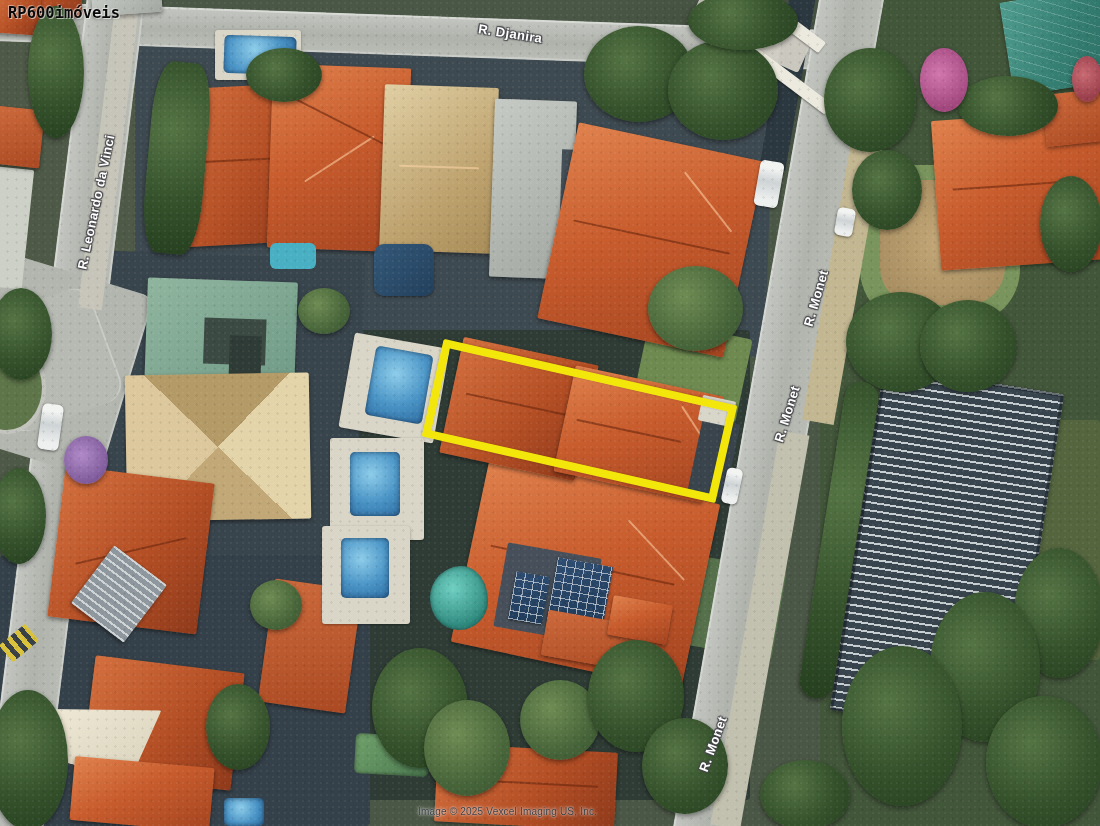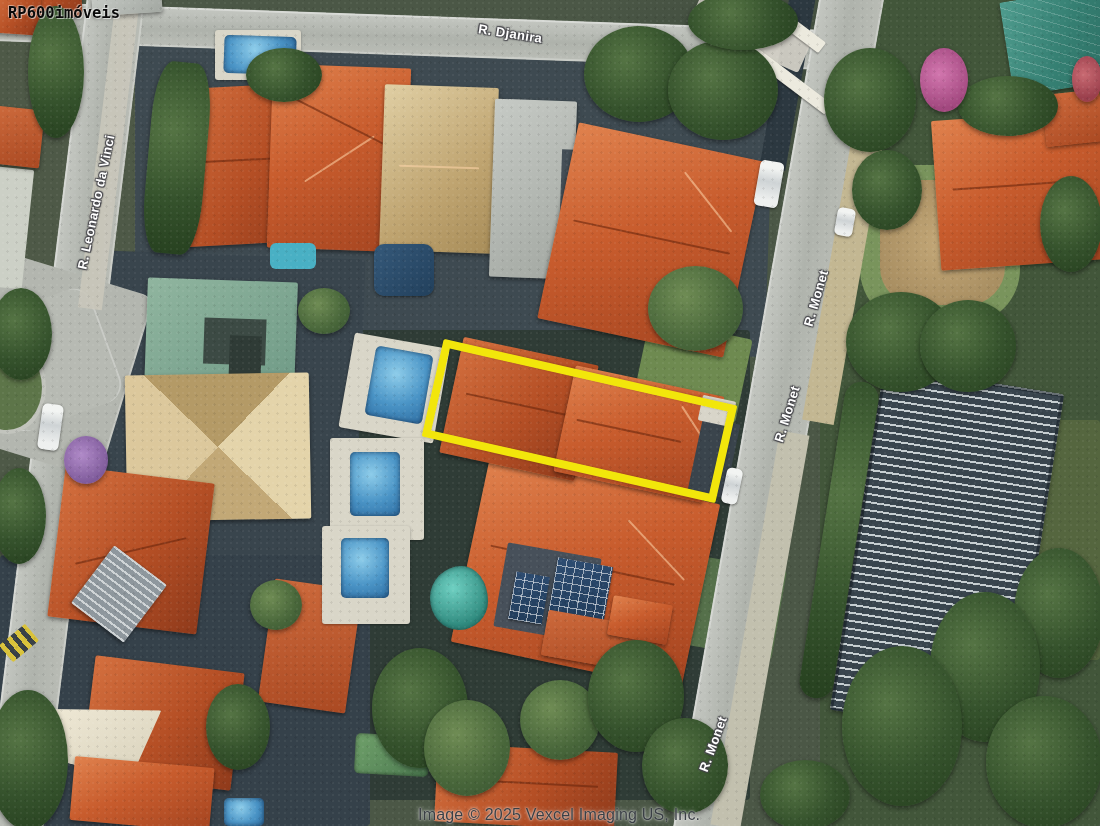--- a/index.html
+++ b/index.html
@@ -60,21 +60,21 @@
   .hl { border:8px solid #f2e60b; border-radius:2px; z-index:60;
         box-shadow: 0 0 3px rgba(0,0,0,.3), inset 0 0 2px rgba(0,0,0,.2); }
   .street-label { position:absolute; white-space:nowrap; color:#fff; font-size:13px; font-weight:700;
         letter-spacing:.4px; z-index:70;
         text-shadow: -1px -1px 1px rgba(70,70,75,.95), 1px -1px 1px rgba(70,70,75,.95),
                      -1px 1px 1px rgba(70,70,75,.95), 1px 1px 1px rgba(70,70,75,.95), 0 0 3px rgba(0,0,0,.35); }
   .watermark { position:absolute; left:8px; top:4px; z-index:80;
         font-family:"DejaVu Sans Mono", monospace; font-weight:700; font-size:15.5px; color:#0a0a0a;
         text-shadow: 1px 1px 0 rgba(255,255,255,.55), -1px -1px 0 rgba(255,255,255,.35), 0 0 2px rgba(255,255,255,.5); }
   .attribution { position:absolute; left:418px; top:806px; z-index:80; white-space:nowrap;
-        font-size:16px; font-weight:500; color:#3a3f45; letter-spacing:.2px;
+        font-size:10px; font-weight:500; color:#3a3f45; letter-spacing:.2px;
         text-shadow: 0 0 2px rgba(255,255,255,.9), 0 0 5px rgba(255,255,255,.65); }
 </style>
 </head>
 <body>
 
 <div class="stage">
 
   <div class="abs ground" style="left:120px;top:36px;width:650px;height:310px;background:#3e4a51;transform:rotate(2deg)"></div>
   <div class="abs ground" style="left:300px;top:330px;width:450px;height:470px;background:#2f3c36"></div>
   <div class="abs ground" style="left:820px;top:0;width:280px;height:826px;background:#42563a"></div>

